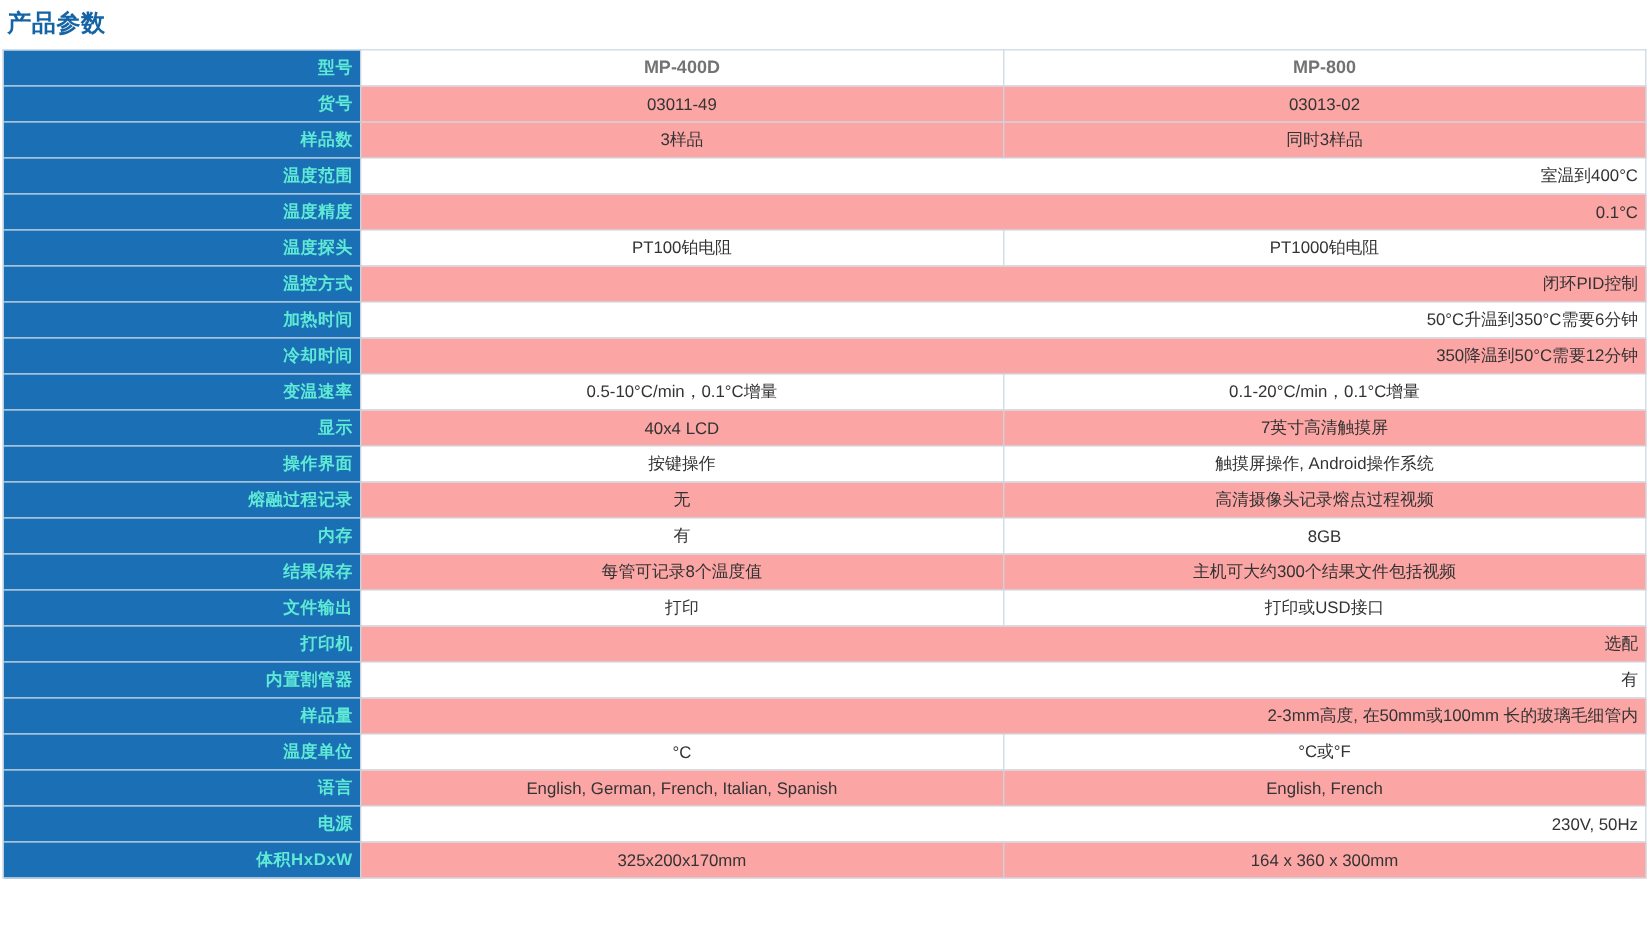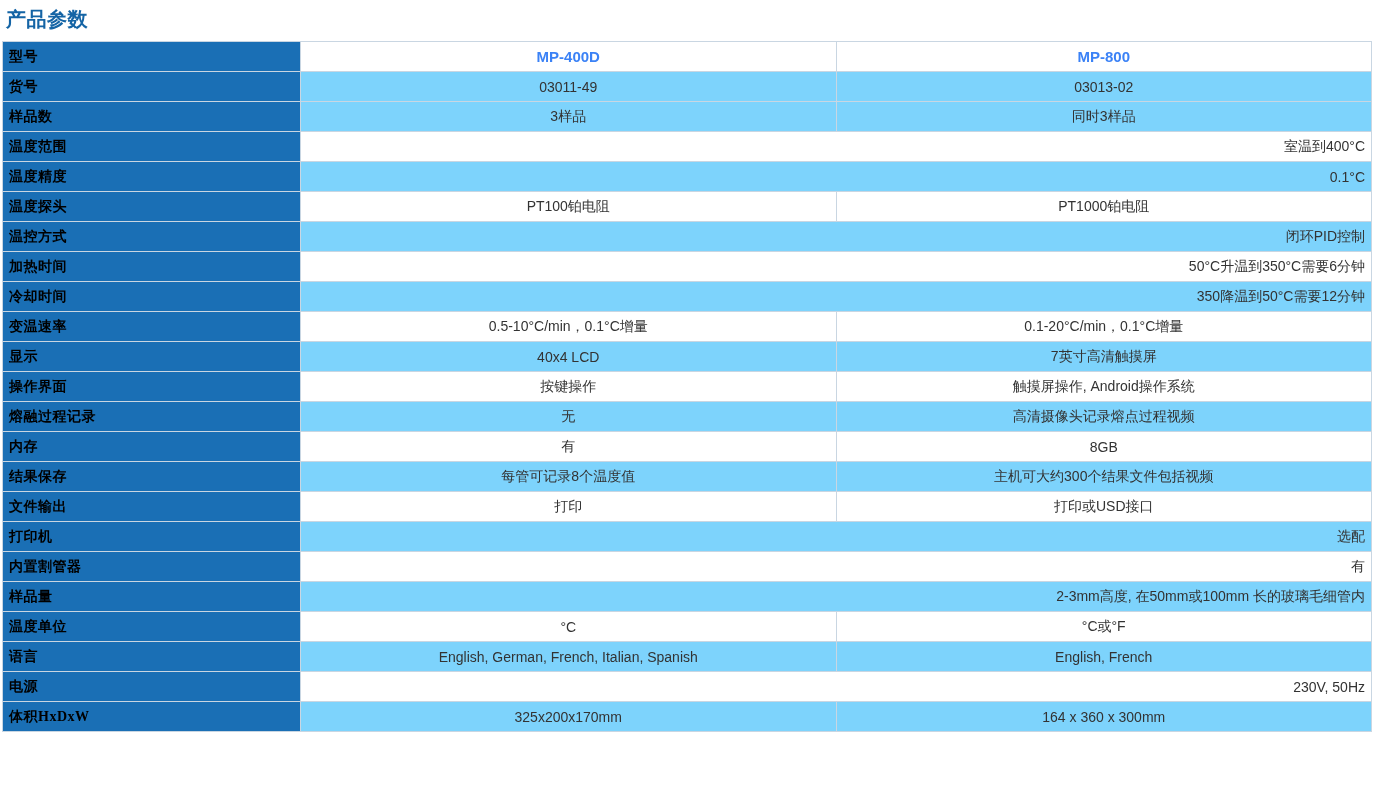--- a/index.html
+++ b/index.html
@@ -36,38 +36,37 @@
   table.spec td {
     border: 1px solid #c9d6e2;
     height: 29px;
     font-size: 14px;
     padding: 0 6px;
     vertical-align: middle;
   }
   td.label {
     width: 285px;
     background: #1a6fb5;
-    color: #000000;
+    color: #5eead4;
     font-weight: bold;
-    text-align: left;
+    text-align: right;
     letter-spacing: 0.5px;
     border: 1px solid #ffffff;
     border-left: 1px solid #1a6fb5;
-    font-family: Liberation Serif, serif;
   }
   td.val {
     text-align: center;
     color: #333;
     background: #ffffff;
   }
   tr.alt td.val {
-    background: #7dd3fc;
+    background: #fca5a5;
   }
   td.val.head {
-    color: #3b82f6;
+    color: #737373;
     font-weight: bold;
     font-size: 15px;
   }
   td.span2 {
     text-align: right;
   }
 </style>
 </head>
 <body>
 

